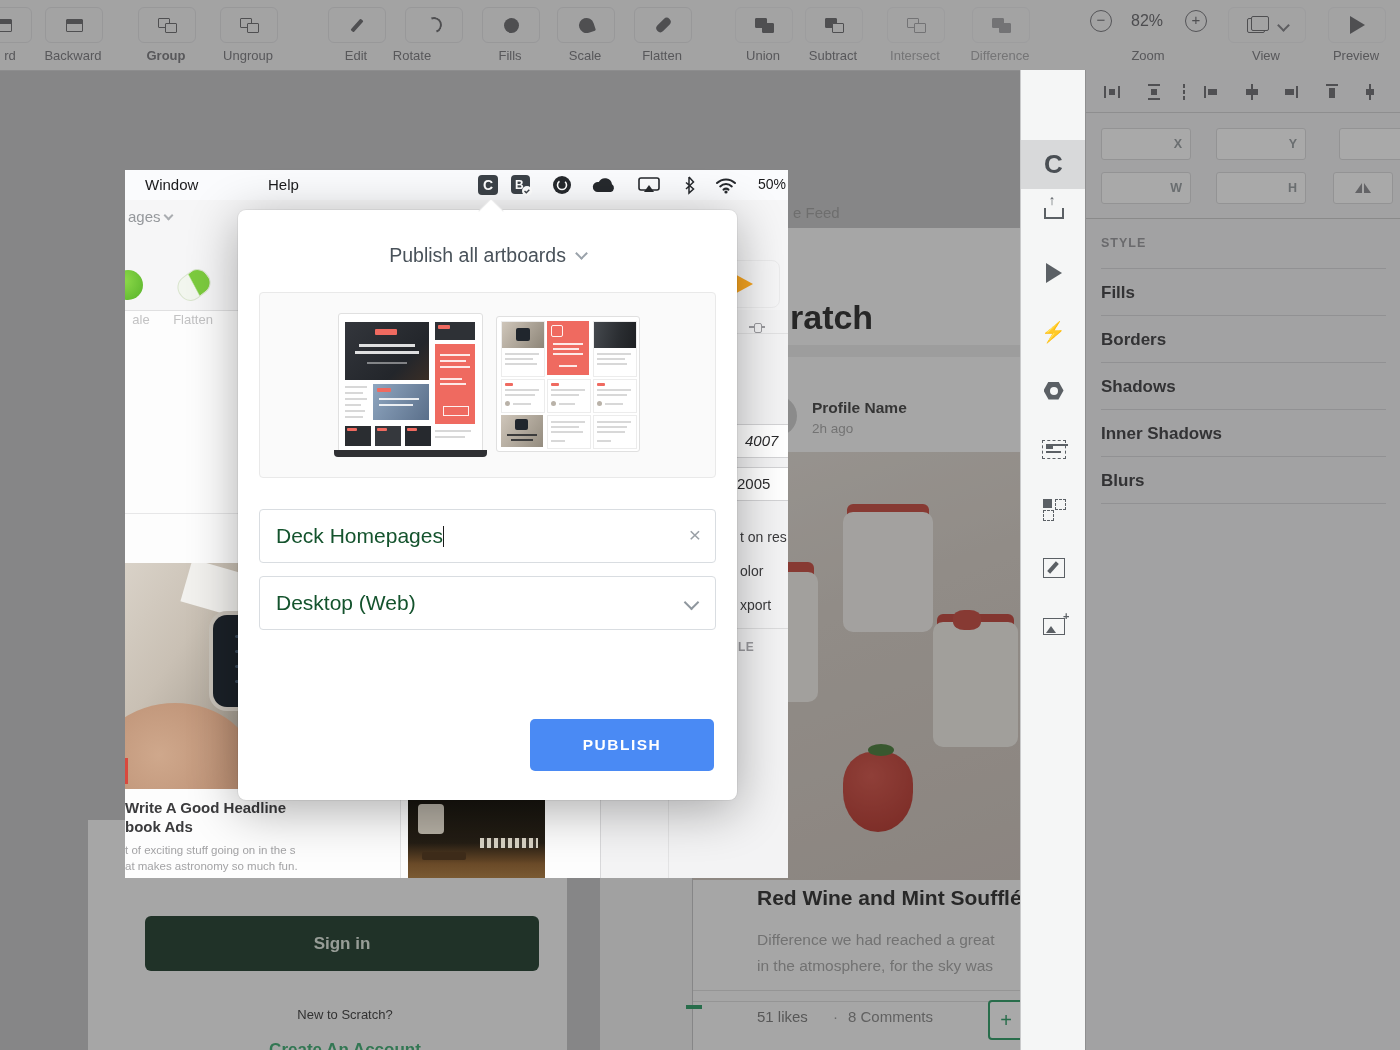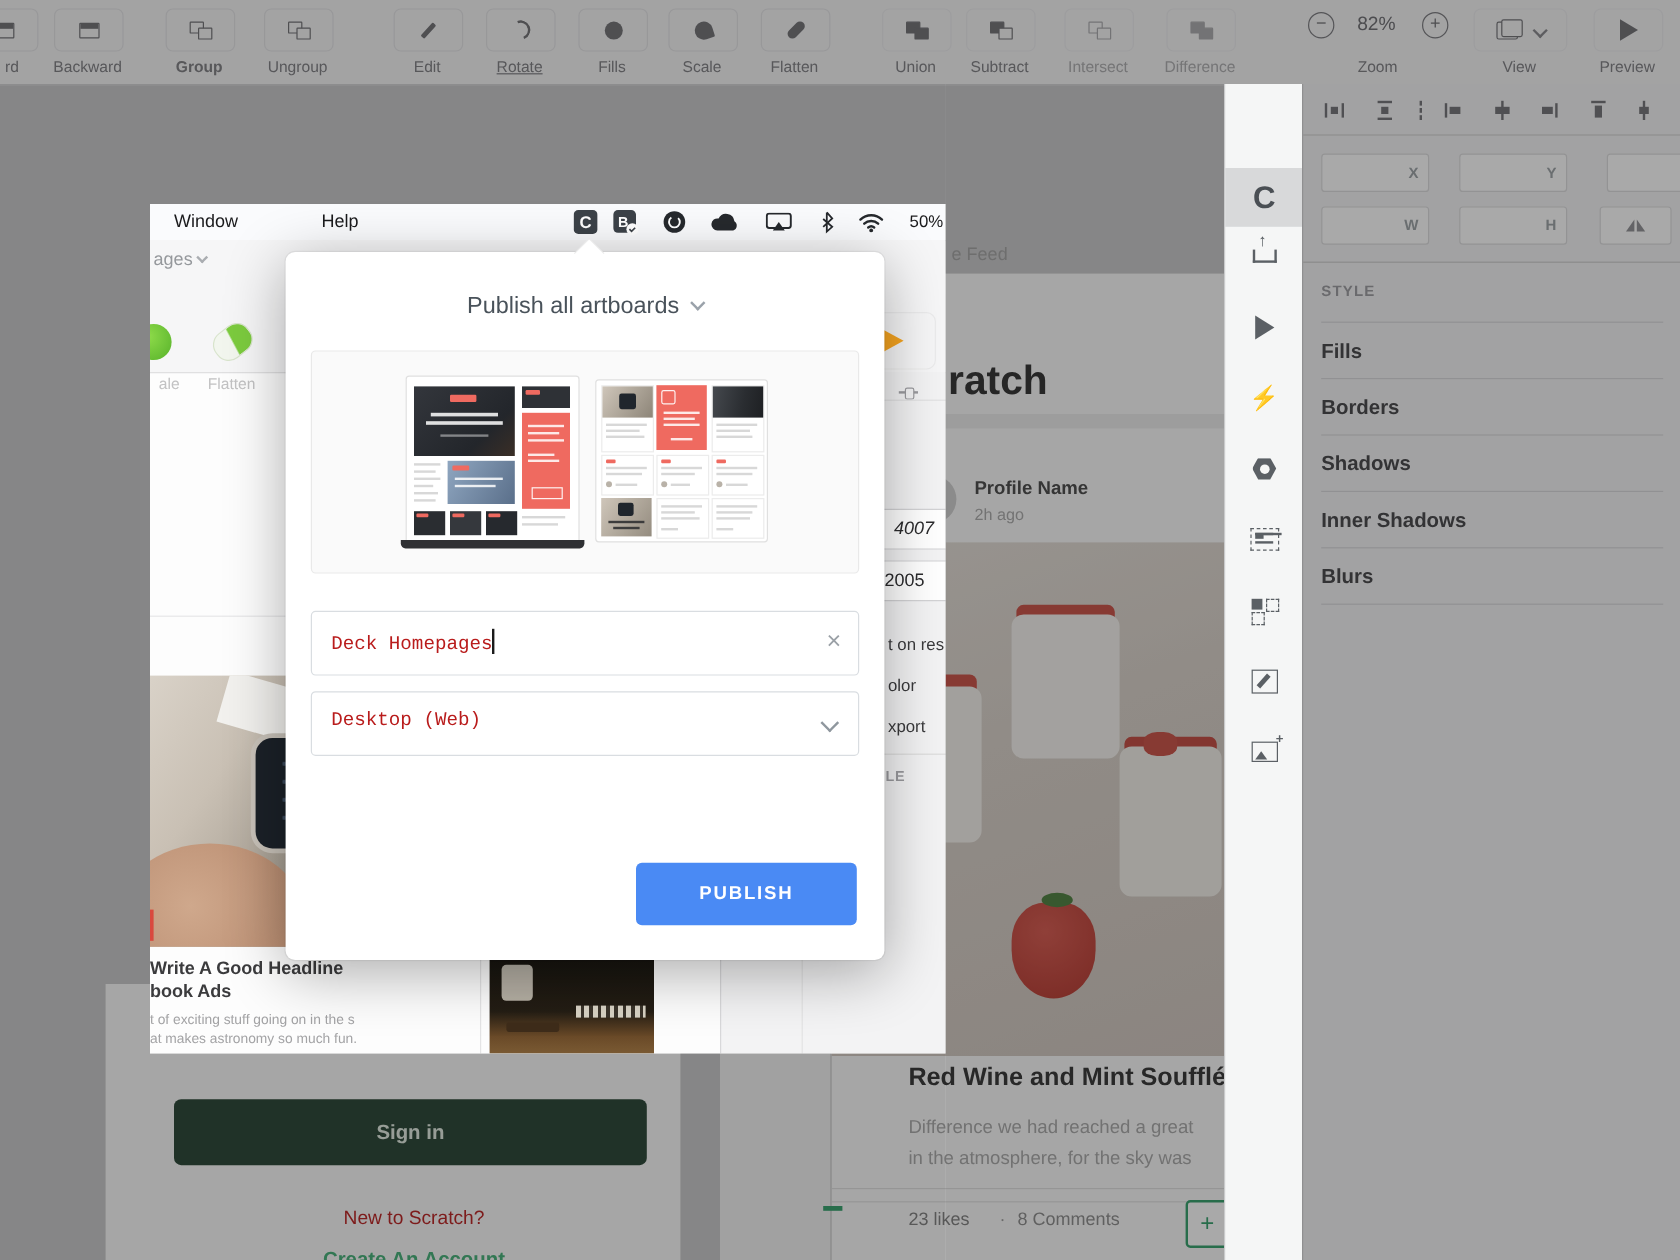--- a/index.html
+++ b/index.html
@@ -78,21 +78,21 @@
          box-shadow:0 10px 50px rgba(0,0,0,.32),0 0 0 1px rgba(0,0,0,.05);z-index:20;}
   #popup .arrow{position:absolute;left:244px;top:-8px;width:17px;height:17px;background:#fff;transform:rotate(45deg);
          border-left:1px solid rgba(0,0,0,.08);border-top:1px solid rgba(0,0,0,.08);}
   .pp-title{position:absolute;left:0;top:34px;width:100%;text-align:center;font-size:19.5px;color:#49525a;}
   .pp-thumbs{position:absolute;left:21px;top:82px;width:455px;height:184px;background:#fafafa;border:1px solid #e9e9e9;border-radius:4px;}
   .thumb{position:absolute;background:#fff;border:1px solid #e0e0e0;border-radius:3px;}
   .ln{position:absolute;background:#d8d8d8;height:2px;}
   .lnw{position:absolute;background:rgba(255,255,255,.85);height:2px;}
   .rtag{position:absolute;background:#ef6a60;height:6px;border-radius:1px;}
   .pp-input{position:absolute;left:21px;width:455px;height:52px;border:1px solid #d9dde1;border-radius:4px;background:#fff;}
-  .pp-input .val{position:absolute;left:16px;top:14px;font-size:16px;color:#b91c1c;font-family:Liberation Mono, monospace;}
+  .pp-input .val{position:absolute;left:16px;top:14px;font-size:21px;color:#14532d;}
   .caret{display:inline-block;width:1.5px;height:21px;background:#1b1b1b;vertical-align:-4px;animation:blink 1s steps(1) infinite;}
   @keyframes blink{50%{opacity:0;}}
   .pp-x{position:absolute;right:14px;top:13px;font-size:21px;color:#9aa0a6;}
   .pp-chev{position:absolute;right:18px;top:20px;width:9px;height:9px;border-right:2px solid #8f979e;border-bottom:2px solid #8f979e;transform:rotate(45deg);}
   #publishBtn{position:absolute;left:292px;top:509px;width:184px;height:52px;background:#4a8af4;border-radius:5px;
          color:#fff;font-size:15.5px;font-weight:bold;letter-spacing:1.5px;display:flex;align-items:center;justify-content:center;}
   
   .dim{position:absolute;background:rgba(28,28,30,.38);z-index:40;pointer-events:none;}
   svg{display:block;}
 </style>
@@ -129,21 +129,21 @@
     <div class="tb-label" style="left:206px;">Ungroup</div>
 
     <div class="tb-btn" style="left:328px;">
         <span class="i-pen"></span>
       </div>
     <div class="tb-label" style="left:314px;">Edit</div>
 
     <div class="tb-btn" style="left:405px;">
         <span class="i-rot"></span>
       </div>
-    <div class="tb-label" style="left:391px;text-decoration:underline;">Rotate</div>
+    <div class="tb-label" style="left:370px;">Rotate</div>
 
     <div class="tb-btn" style="left:482px;">
         <span class="i-circle"></span>
       </div>
     <div class="tb-label" style="left:468px;">Fills</div>
 
     <div class="tb-btn" style="left:557px;">
         <span class="i-blob"></span>
       </div>
     <div class="tb-label" style="left:543px;">Scale</div>
@@ -201,21 +201,21 @@
       </div>
     <div class="tb-label" style="left:1314px;">Preview</div>
   </div>
 
   <div>
 
     <div class="artboard" style="left:88px;top:820px;width:479px;height:230px;"></div>
     <div class="abs" style="left:145px;top:916px;width:394px;height:55px;background:#23402f;border-radius:6px;display:flex;align-items:center;justify-content:center;color:#e3ece3;font-size:17px;font-weight:bold;">
         <span>Sign in</span>
       </div>
-    <div class="abs" style="left:125px;top:1007px;width:440px;text-align:center;font-size:16px;color:#b91c1c;">New to Scratch?</div>
+    <div class="abs" style="left:125px;top:1007px;width:440px;text-align:center;font-size:13px;color:#404040;">New to Scratch?</div>
     <div class="abs" style="left:125px;top:1040px;width:440px;text-align:center;font-size:17px;font-weight:bold;color:#3fae74;">Create An Account</div>
 
     <div class="artboard" style="left:600px;top:878px;width:92px;height:172px;background:#f2f2f3;"></div>
 
     <div class="abs" style="left:793px;top:204px;font-size:15px;color:#a0a0a0;">e Feed</div>
     <div class="artboard" style="left:693px;top:228px;width:329px;height:822px;background:#fbfbfb;"></div>
     <div class="abs" style="left:790px;top:298px;font-size:34px;font-weight:bold;color:#2c2c2c;">ratch</div>
     <div class="abs" style="left:693px;top:345px;width:329px;height:12px;background:#ececec;"></div>
     <div class="abs" style="left:757px;top:396px;width:40px;height:40px;border-radius:50%;background:#cfcfcf;"></div>
     <div class="abs" style="left:812px;top:399px;font-size:15.5px;font-weight:bold;color:#454545;">Profile Name</div>
@@ -230,21 +230,21 @@
       <div class="abs" style="left:60px;top:110px;width:30px;height:22px;background:#c94c42;border-radius:40%;"></div>
       <div class="abs" style="left:260px;top:158px;width:28px;height:20px;background:#c94c42;border-radius:40%;"></div>
     </div>
 
     <div class="abs" style="left:757px;top:886px;font-size:21px;font-weight:bold;color:#303030;">Red Wine and Mint Soufflé</div>
     <div class="abs" style="left:757px;top:931px;font-size:15.5px;color:#a6a6a6;">Difference we had reached a great</div>
     <div class="abs" style="left:757px;top:957px;font-size:15.5px;color:#a6a6a6;">in the atmosphere, for the sky was</div>
     <div class="guide" style="left:693px;top:990px;width:329px;height:1px;"></div>
     <div class="guide" style="left:693px;top:1001px;width:329px;height:1px;"></div>
     <div class="abs" style="left:686px;top:1005px;width:16px;height:4px;background:#2f9e68;"></div>
-    <div class="abs" style="left:757px;top:1008px;font-size:15px;color:#7c7c7c;">23 likes</div>
+    <div class="abs" style="left:757px;top:1008px;font-size:15px;color:#7c7c7c;">51 likes</div>
     <div class="abs" style="left:833px;top:1008px;font-size:15px;color:#9a9a9a;">·</div>
     <div class="abs" style="left:848px;top:1008px;font-size:15px;color:#8a8a8a;">8 Comments</div>
     <div class="abs" style="left:988px;top:1000px;width:32px;height:36px;background:#fff;border:2px solid #2f9e68;border-radius:4px;color:#2f9e68;font-size:20px;display:flex;align-items:center;justify-content:center;">
         <span>+</span>
       </div>
   </div>
 
   <div id="craft">
     <div class="cr-item cr-sel" style="top:70px;">
         <span style="font-size:26px;font-weight:bold;color:#4a4f54;">C</span>

